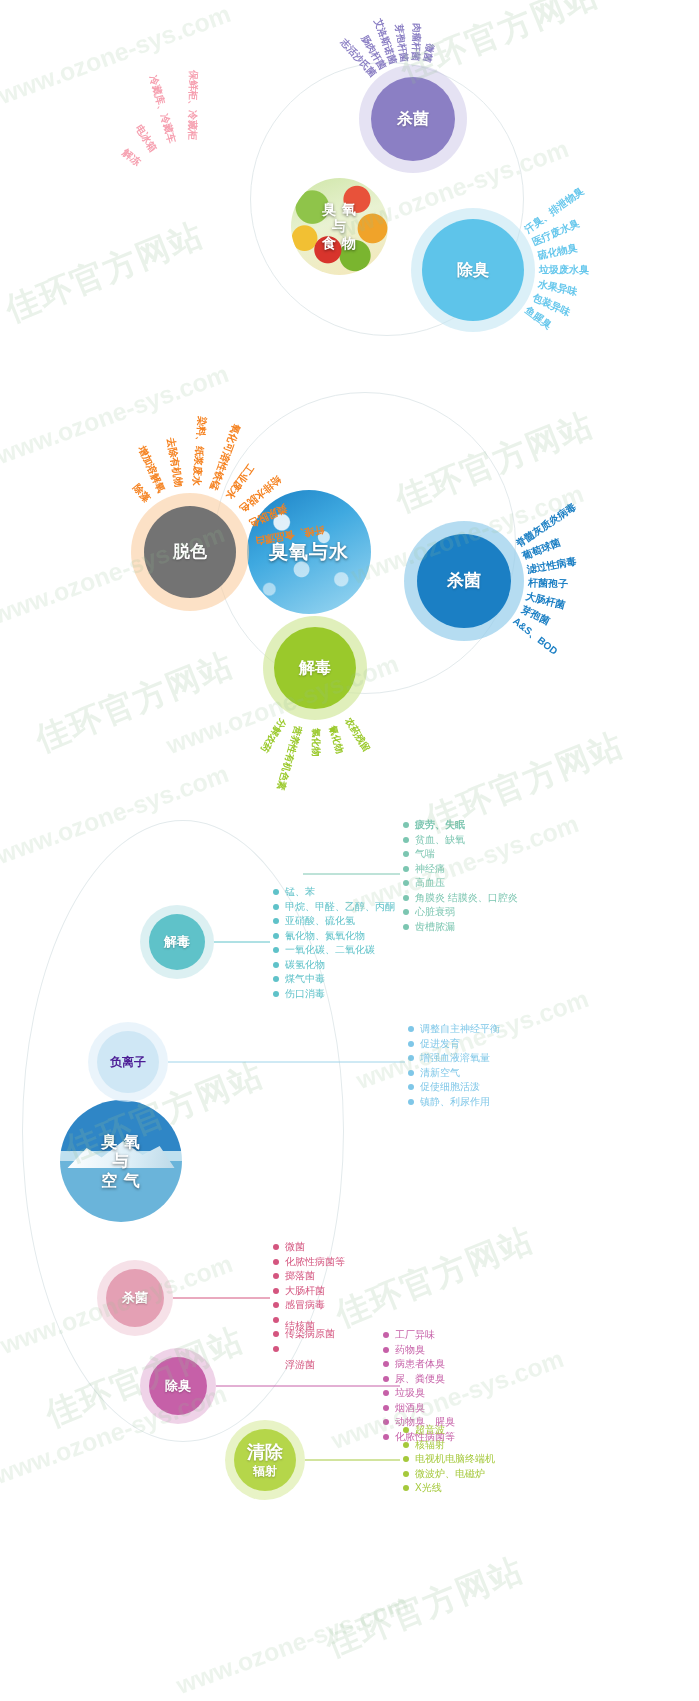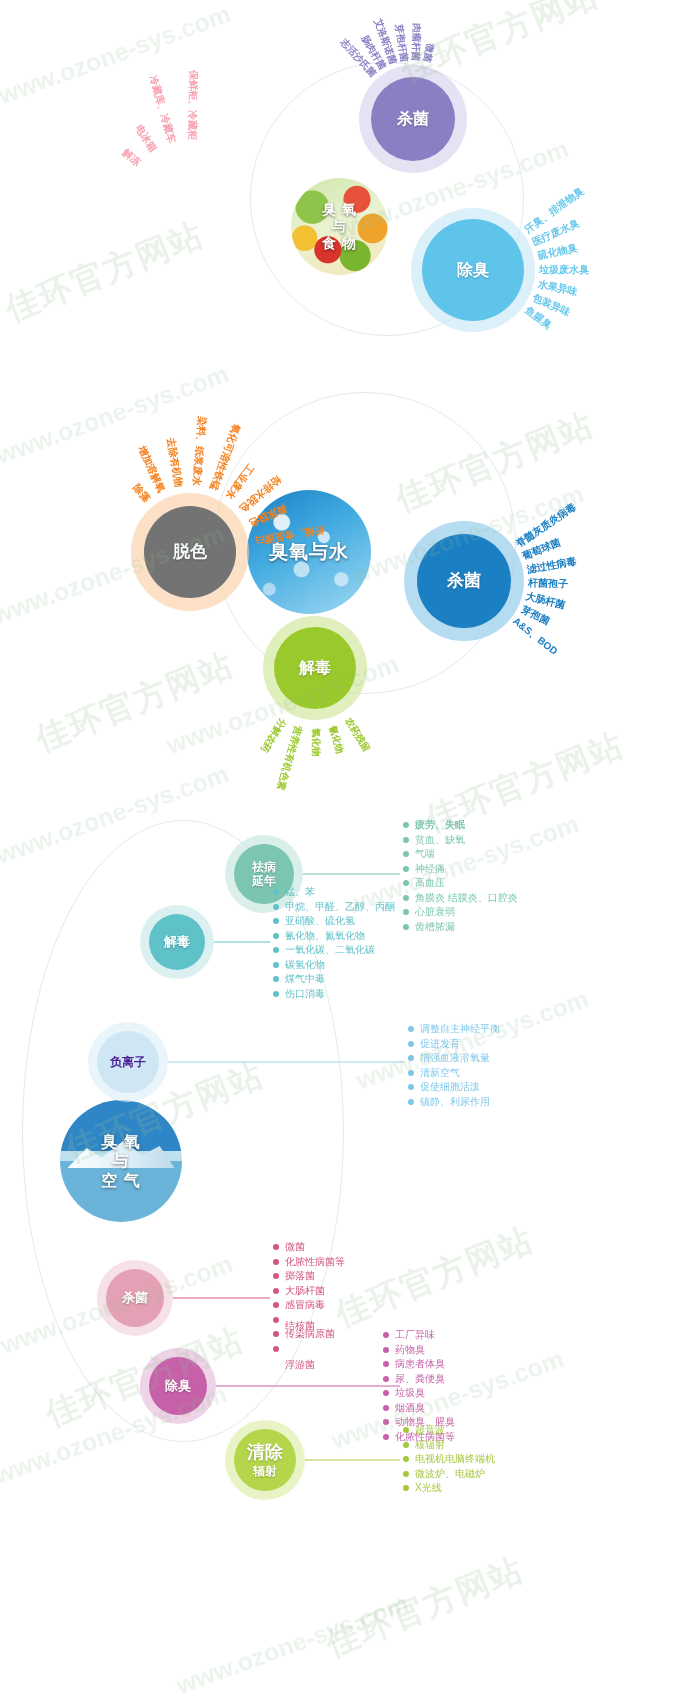--- a/index.html
+++ b/index.html
@@ -194,26 +194,20 @@
 
   <div class="hub" style="left:60px;top:300px;width:122px;height:122px;">
     <div class="air"></div>
     <div class="hubtxt" style="font-size:16px;letter-spacing:1px;">
       <div>臭 氧</div>
       <div>与</div>
       <div>空 气</div>
     </div>
   </div>
 
-  <div class="node" style="left:225px;top:35px;width:78px;height:78px;background:rgba(190,226,216,.55);">
-    <div class="node" style="left:9px;top:9px;width:60px;height:60px;background:#7cc6b1;flex-direction:column;">
-      <span style="font-size:12px;">祛病</span>
-      <span style="font-size:12px;">延年</span>
-    </div>
-  </div>
 
   <div class="node" style="left:140px;top:105px;width:74px;height:74px;background:rgba(185,226,230,.5);">
     <div class="node" style="left:9px;top:9px;width:56px;height:56px;background:#5fc2c9;">
       <span style="font-size:13px;">解毒</span>
     </div>
   </div>
 
   <div class="node" style="left:88px;top:222px;width:80px;height:80px;background:rgba(225,240,250,.7);">
     <div class="node" style="left:9px;top:9px;width:62px;height:62px;background:#cfe7f5;">
       <span style="font-size:12px;color:#4c1d95;text-shadow:none;text-align:right;">负离子</span>

